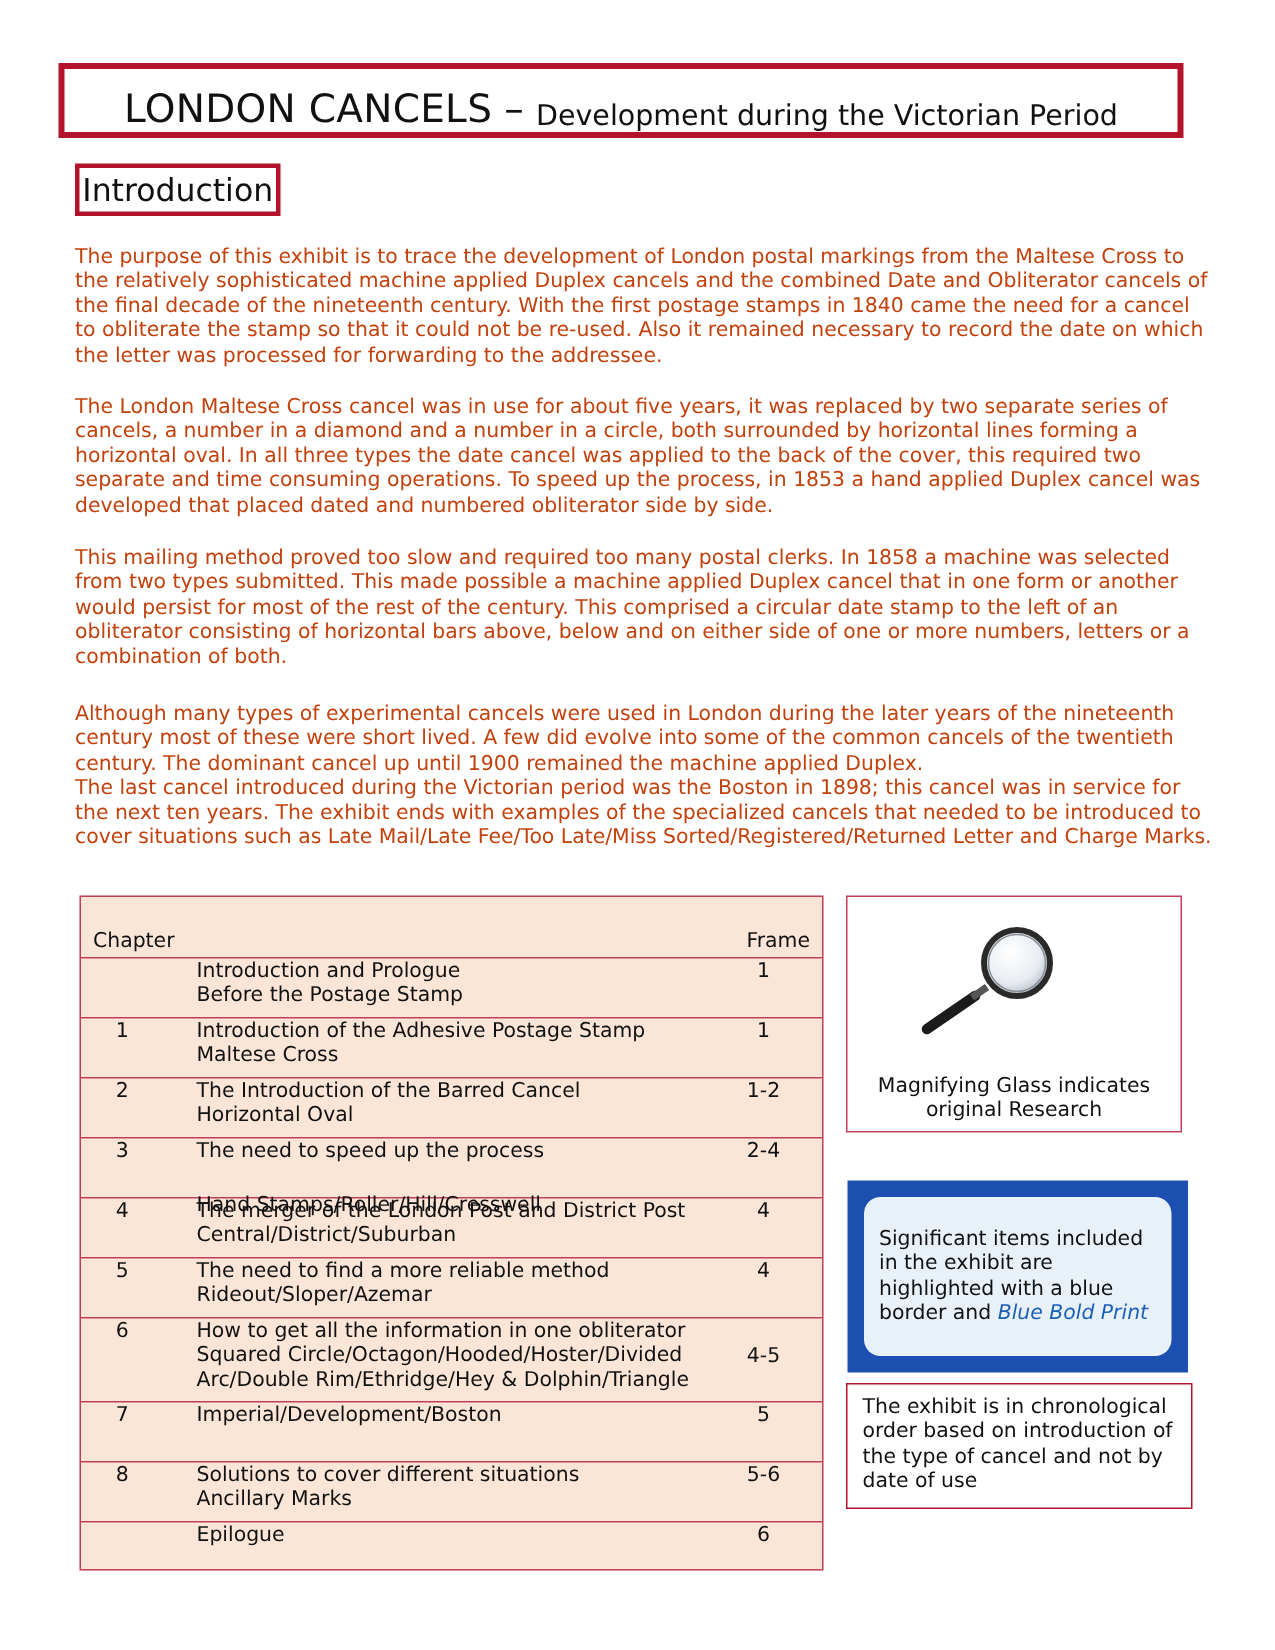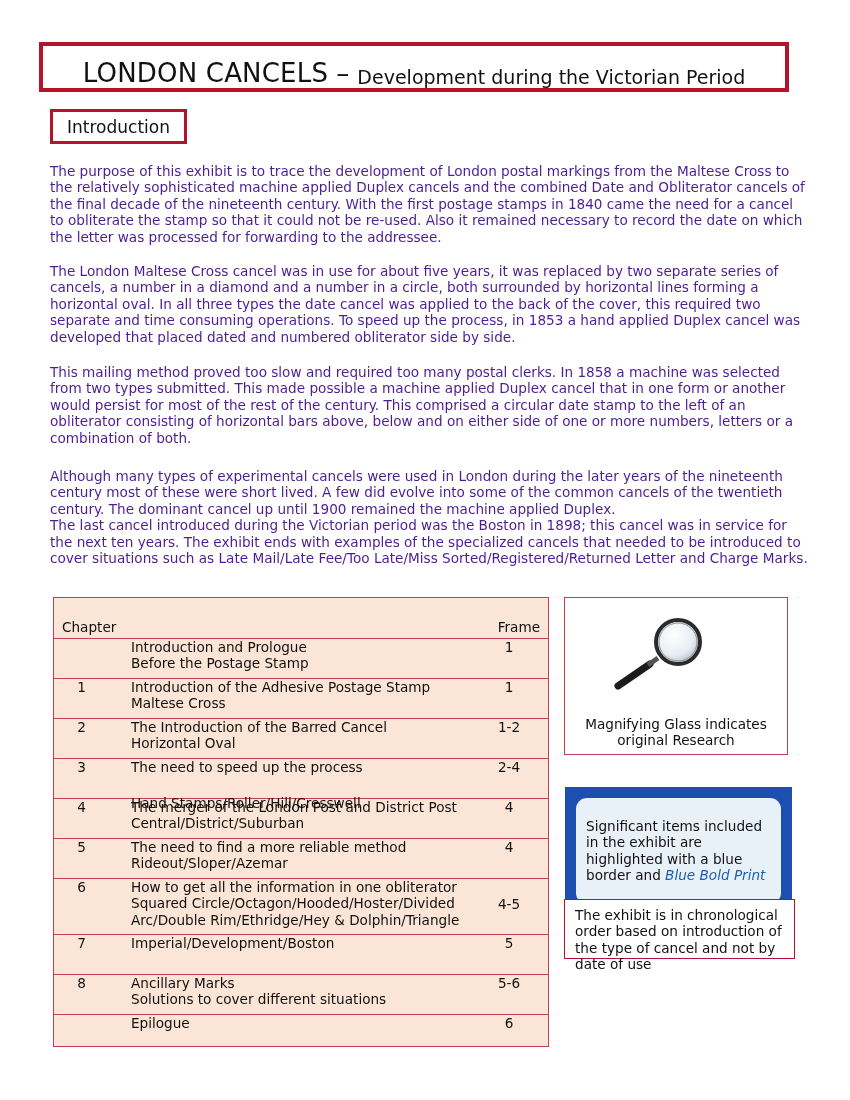--- a/index.html
+++ b/index.html
@@ -11,25 +11,25 @@
     position:absolute; left:39px; top:42px; width:750px; height:50px;
     border:4px solid #b3132b; box-sizing:border-box; background:#fff;
     display:flex; align-items:flex-end; justify-content:center; white-space:nowrap;
   }
   .title-main { font-size:26px; color:#111; letter-spacing:0.2px; }
   .title-sub { font-size:19px; color:#111; margin-left:8px; }
   .section-box {
     position:absolute; left:50px; top:109px; width:137px; height:35px;
     border:3px solid #b3132b; box-sizing:border-box; background:#fff;
     display:flex; align-items:center; justify-content:center;
-    font-size:17px;
+    font-size:21px;
   }
   .para {
     position:absolute; left:50px; width:760px; margin:0;
-    font-size:13.6px; line-height:16.4px; color:#4c1d95;
+    font-size:13.6px; line-height:16.4px; color:#c2410c;
   }
   #p1 { top:163px; }
   #p2 { top:263px; }
   #p3 { top:364px; }
   #p4 { top:468px; }
 
   .toc {
     position:absolute; left:53px; top:597px; width:496px; height:450px;
     background:#fbe5d6; border:1px solid #c0405a; box-sizing:border-box;
     font-size:13.6px; line-height:16.4px;
@@ -60,21 +60,21 @@
   .side-box2 {
     position:absolute; left:565px; top:787px; width:227px; height:128px;
     background:#1d4fb0; box-sizing:border-box; padding:11px;
   }
   .side-box2 .inner {
     width:100%; height:100%; background:#e8f1f8; box-sizing:border-box;
     padding:20px 10px 0 10px; font-size:13.6px; line-height:16.4px; color:#111;border-radius:11px;
   }
   .side-box2 .blue { color:#1c5fb8; font-style:italic; }
   .side-box3 {
-    position:absolute; left:564px; top:899px; width:231px; height:60px;
+    position:absolute; left:564px; top:922px; width:231px; height:84px;
     border:1px solid #b3132b; box-sizing:border-box; background:#fff;
     padding:7px 10px 0 10px; font-size:13.6px; line-height:16.4px;
   }
 </style>
 </head>
 <body>
 
 <div class="title-box">
   <span class="title-main">LONDON CANCELS</span>
   <span class="title-main" style="margin-left:8px">–</span>
@@ -155,22 +155,22 @@
       <div class="toc-row" style="top: 336px; height: 40px;">
         <span class="num">7</span>
         <div class="desc">
           <div style="white-space: pre-line;">Imperial/Development/Boston</div>
         </div>
         <span class="frame">5</span>
       </div>
       <div class="toc-row" style="top: 376px; height: 40px;">
         <span class="num">8</span>
         <div class="desc">
+          <div>Solutions to cover different situations</div>
           <div style="white-space: pre-line;">Ancillary Marks</div>
-          <div>Solutions to cover different situations</div>
         </div>
         <span class="frame">5-6</span>
       </div>
       <div class="toc-row" style="top: 416px; height: 44px;">
         <span class="num"></span>
         <div class="desc">
           <div>Epilogue</div>
           <div style="white-space: pre-line;"></div>
         </div>
         <span class="frame">6</span>

